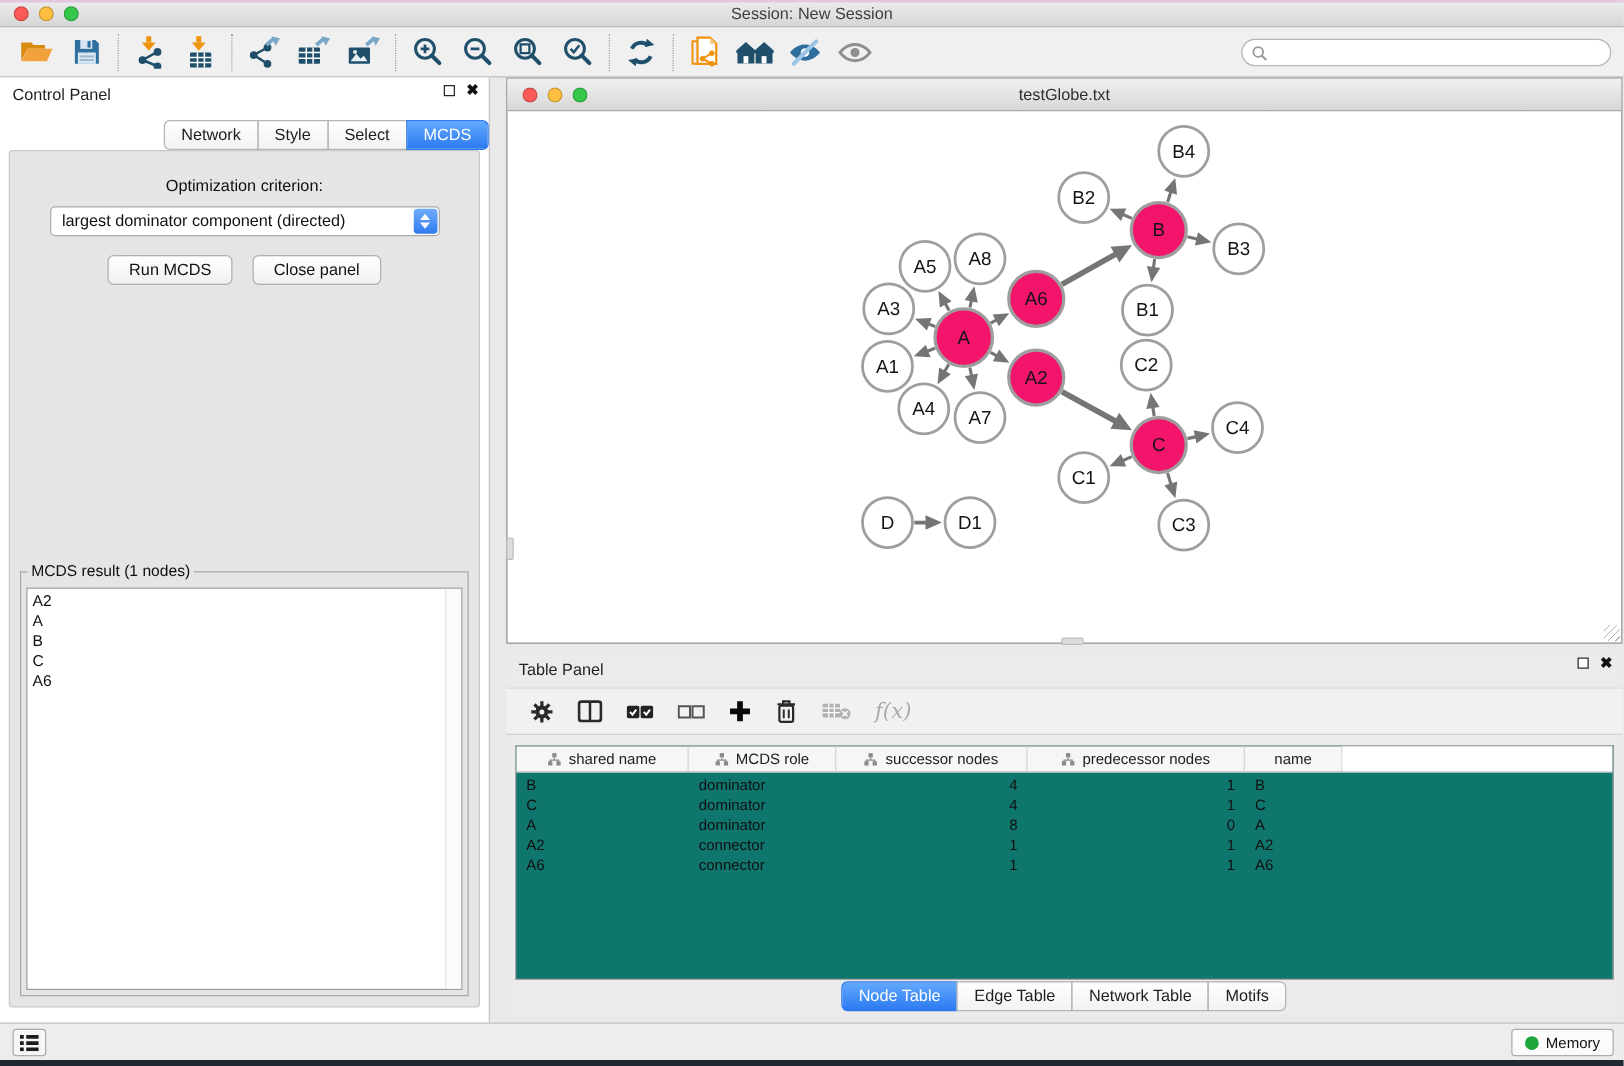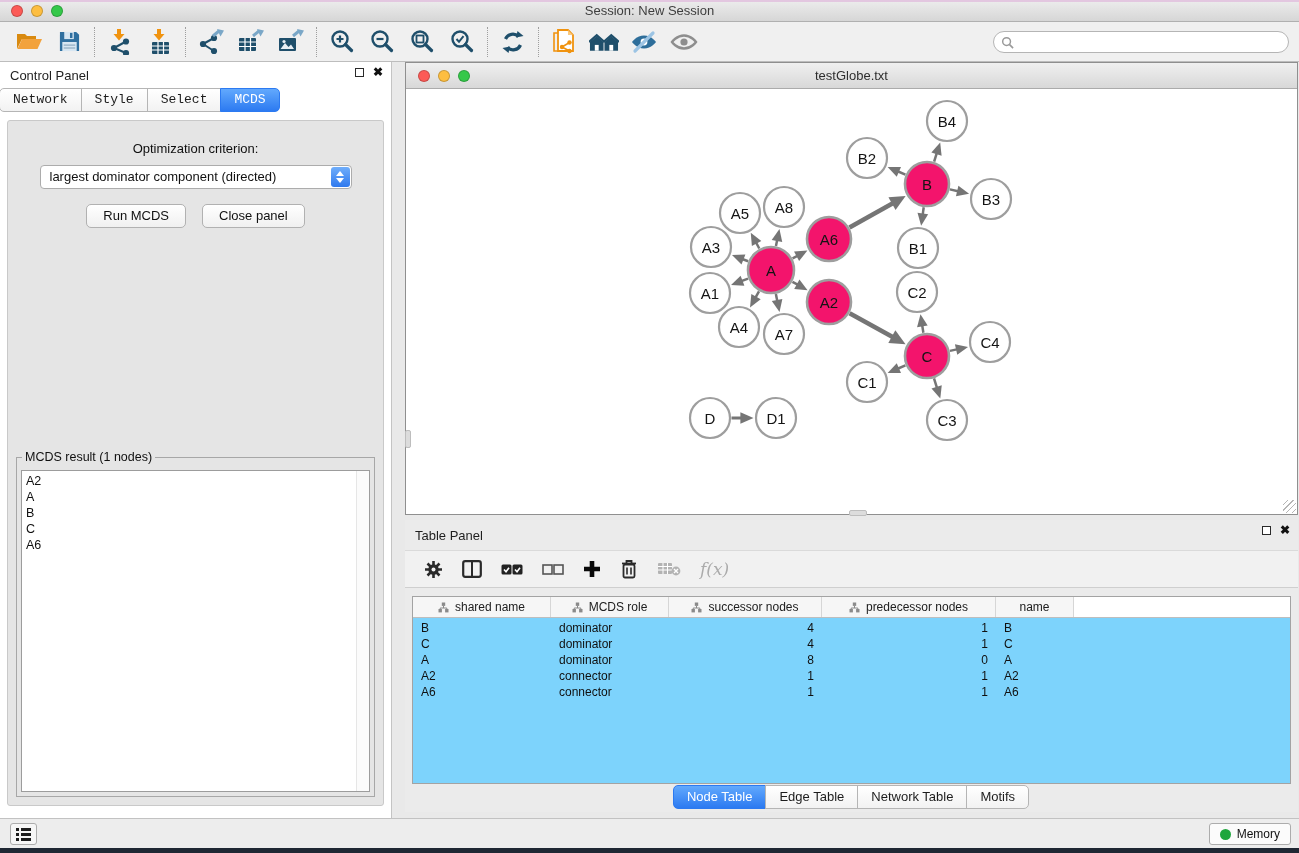--- a/index.html
+++ b/index.html
@@ -25,21 +25,21 @@
     border:1px solid #B5B5B5; border-radius:12px; display:flex; align-items:center; padding-left:7px; gap:5px; }
   .search input { border:none; outline:none; flex:1; font-size:12px; background:transparent; height:18px; }
 
   
   .control-panel { position:absolute; top:62px; left:0; width:392px; bottom:35px;
     background:#ffffff; border-right:1px solid #C4C4C4; }
   .cp-header { height:26px; padding:6px 10px 0; font-size:13px; color:#1F1F1F; position:relative; }
   .panel-ctls { position:absolute; right:8px; top:5px; display:flex; gap:9px; align-items:center; }
   .float-ico { width:9px; height:9px; border:1.5px solid #2A2A2A; display:inline-block; background:#fff; }
   .close-ico { font-size:12px; font-weight:bold; color:#111; line-height:10px; }
-  .cp-tabs { display:flex; justify-content:flex-start; margin-top:0; position:relative; z-index:2;font-family:Liberation Mono, monospace; }
+  .cp-tabs { display:flex; justify-content:flex-end; margin-top:8px; position:relative; z-index:2; }
   .seg { background:linear-gradient(#FFFFFF,#F2F2F2); border:1px solid #B5B5B5; margin-left:-1px;
     font-size:13px; color:#1D1D1D; padding:3px 13px 4px; cursor:default; }
   .seg:first-child { border-radius:5px 0 0 5px; }
   .seg:last-child { border-radius:0 5px 5px 0; }
   .seg.selected { background:linear-gradient(#62A9FD,#2C7AF1); border-color:#2C7AF1; color:#fff; }
   .cp-content { position:absolute; top:58px; left:7px; right:7px; bottom:12px;
     background:#E5E5E5; border:1px solid #C9C9C9; border-radius:3px; }
   .opt-label { text-align:center; margin-top:20px; font-size:13px; color:#0F0F0F; }
   .dropdown { margin:9px auto 0; width:312px; height:24px; background:#fff; border:1px solid #ACACAC;
     border-radius:4px; position:relative; font-size:13px; line-height:22px; padding-left:9px; color:#111; }
@@ -75,21 +75,21 @@
   .grip-bottom { position:absolute; bottom:-2px; left:443px; width:18px; height:6px; background:#DCDCDC;
     border:1px solid #BDBDBD; border-radius:2px; }
 
   
   .table-panel { position:absolute; left:405px; top:520px; right:1px; bottom:41px; background:#EBEBEB; }
   .tp-header { height:30px; padding:8px 10px 0; font-size:13px; color:#1F1F1F; position:relative; }
   .tp-toolbar { height:38px; background:#F1F1F1; border-top:1px solid #DADADA; border-bottom:1px solid #CFCFCF;
     display:flex; align-items:center; gap:19px; padding-left:19px; }
   .tp-ico { display:flex; align-items:center; justify-content:center; height:26px; }
   .fx { font-family:"DejaVu Serif", serif; font-style:italic; font-size:17px; color:#ABABAB; }
-  .tp-table { position:absolute; left:7px; right:7px; top:76px; bottom:28px; background:#7dd3fc;
+  .tp-table { position:absolute; left:7px; right:7px; top:76px; bottom:28px; background:#0f766e;
     border:1px solid #A3A3A3; overflow:hidden; }
   .thead { display:flex; height:21px; background:#F6F6F6; border-bottom:1px solid #BEBEBE; }
   .th { display:flex; align-items:center; justify-content:center; gap:6px; font-size:12px; color:#202020;
     border-right:1px solid #D6D6D6; padding:0 4px; }
   .th.fill { flex:1; border-right:none; background:#fff; }
   .tbody { font-size:12px; color:#101010; padding-top:2px; }
   .tr { display:flex; height:16px; line-height:16px; }
   .td { padding:0 8px; overflow:hidden; white-space:nowrap; }
   .tp-tabs { position:absolute; bottom:3px; left:0; right:0; display:flex; justify-content:center; }
 

